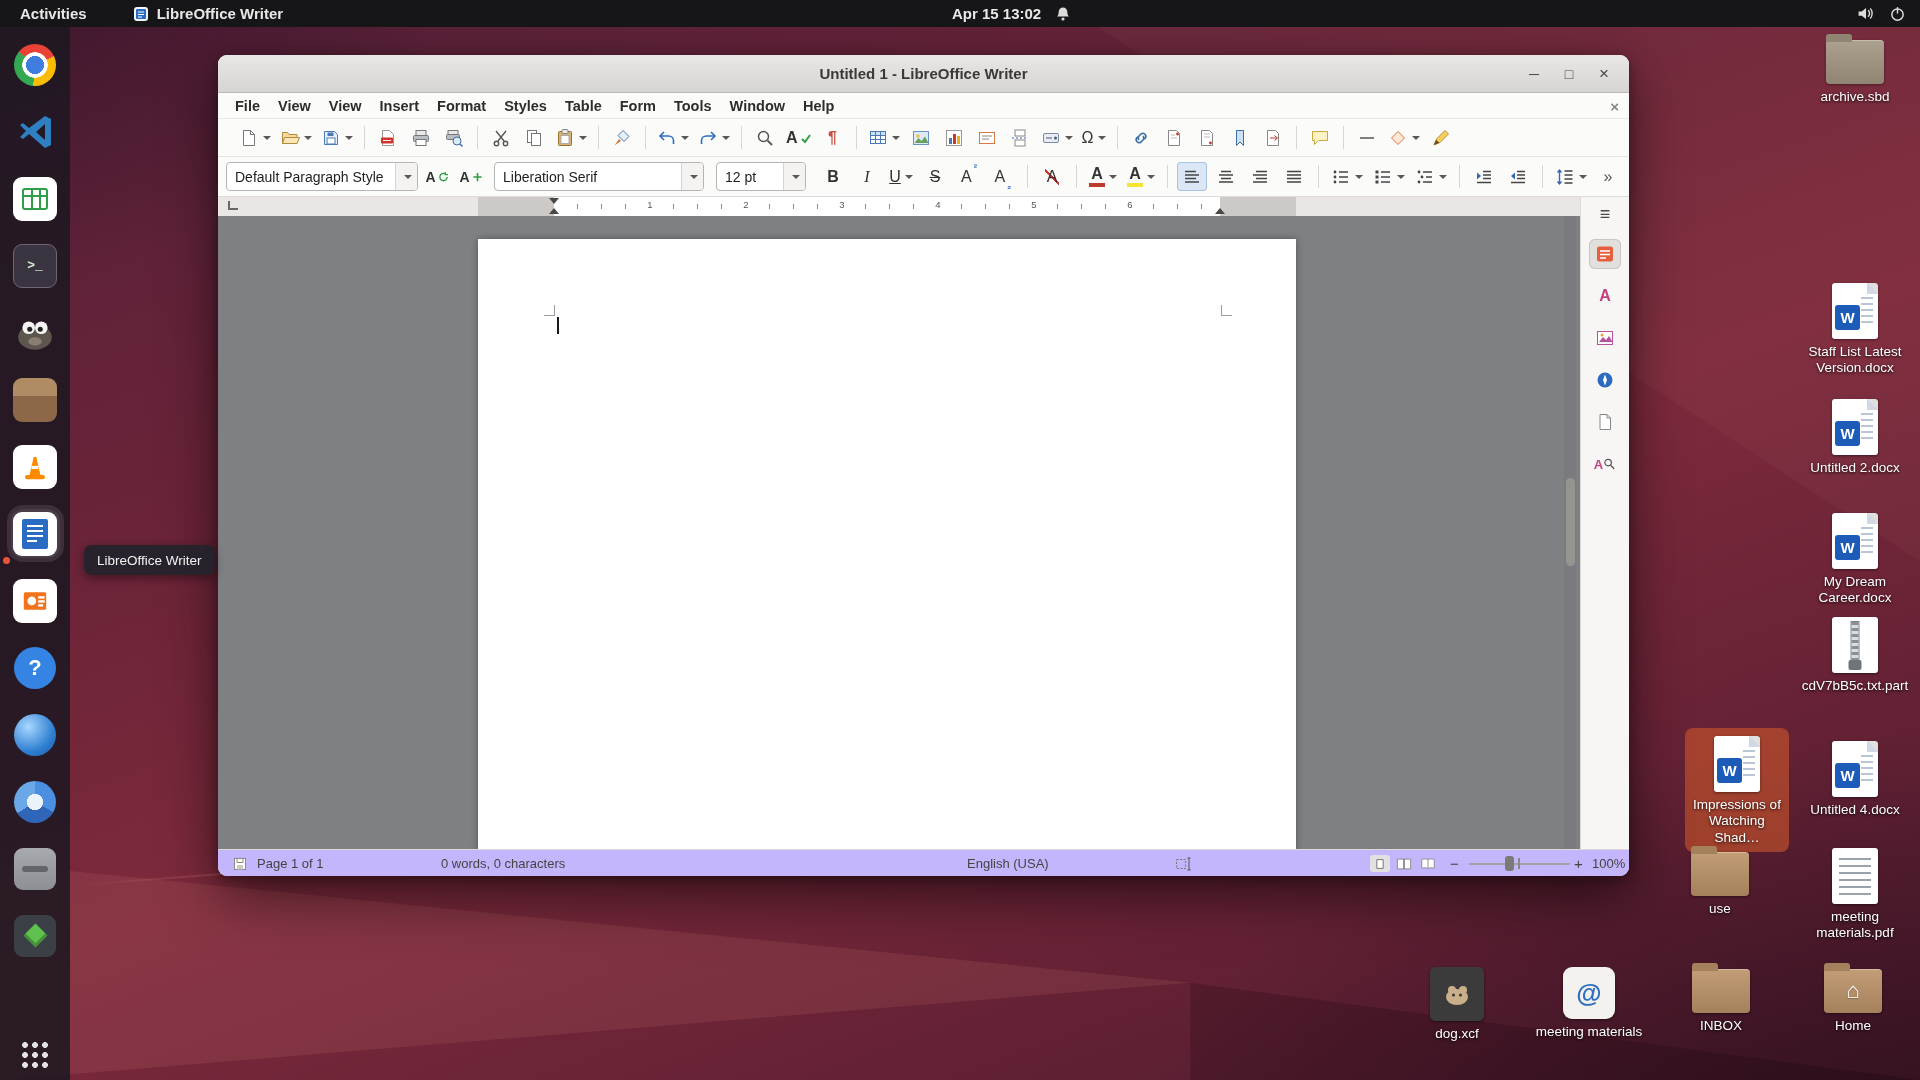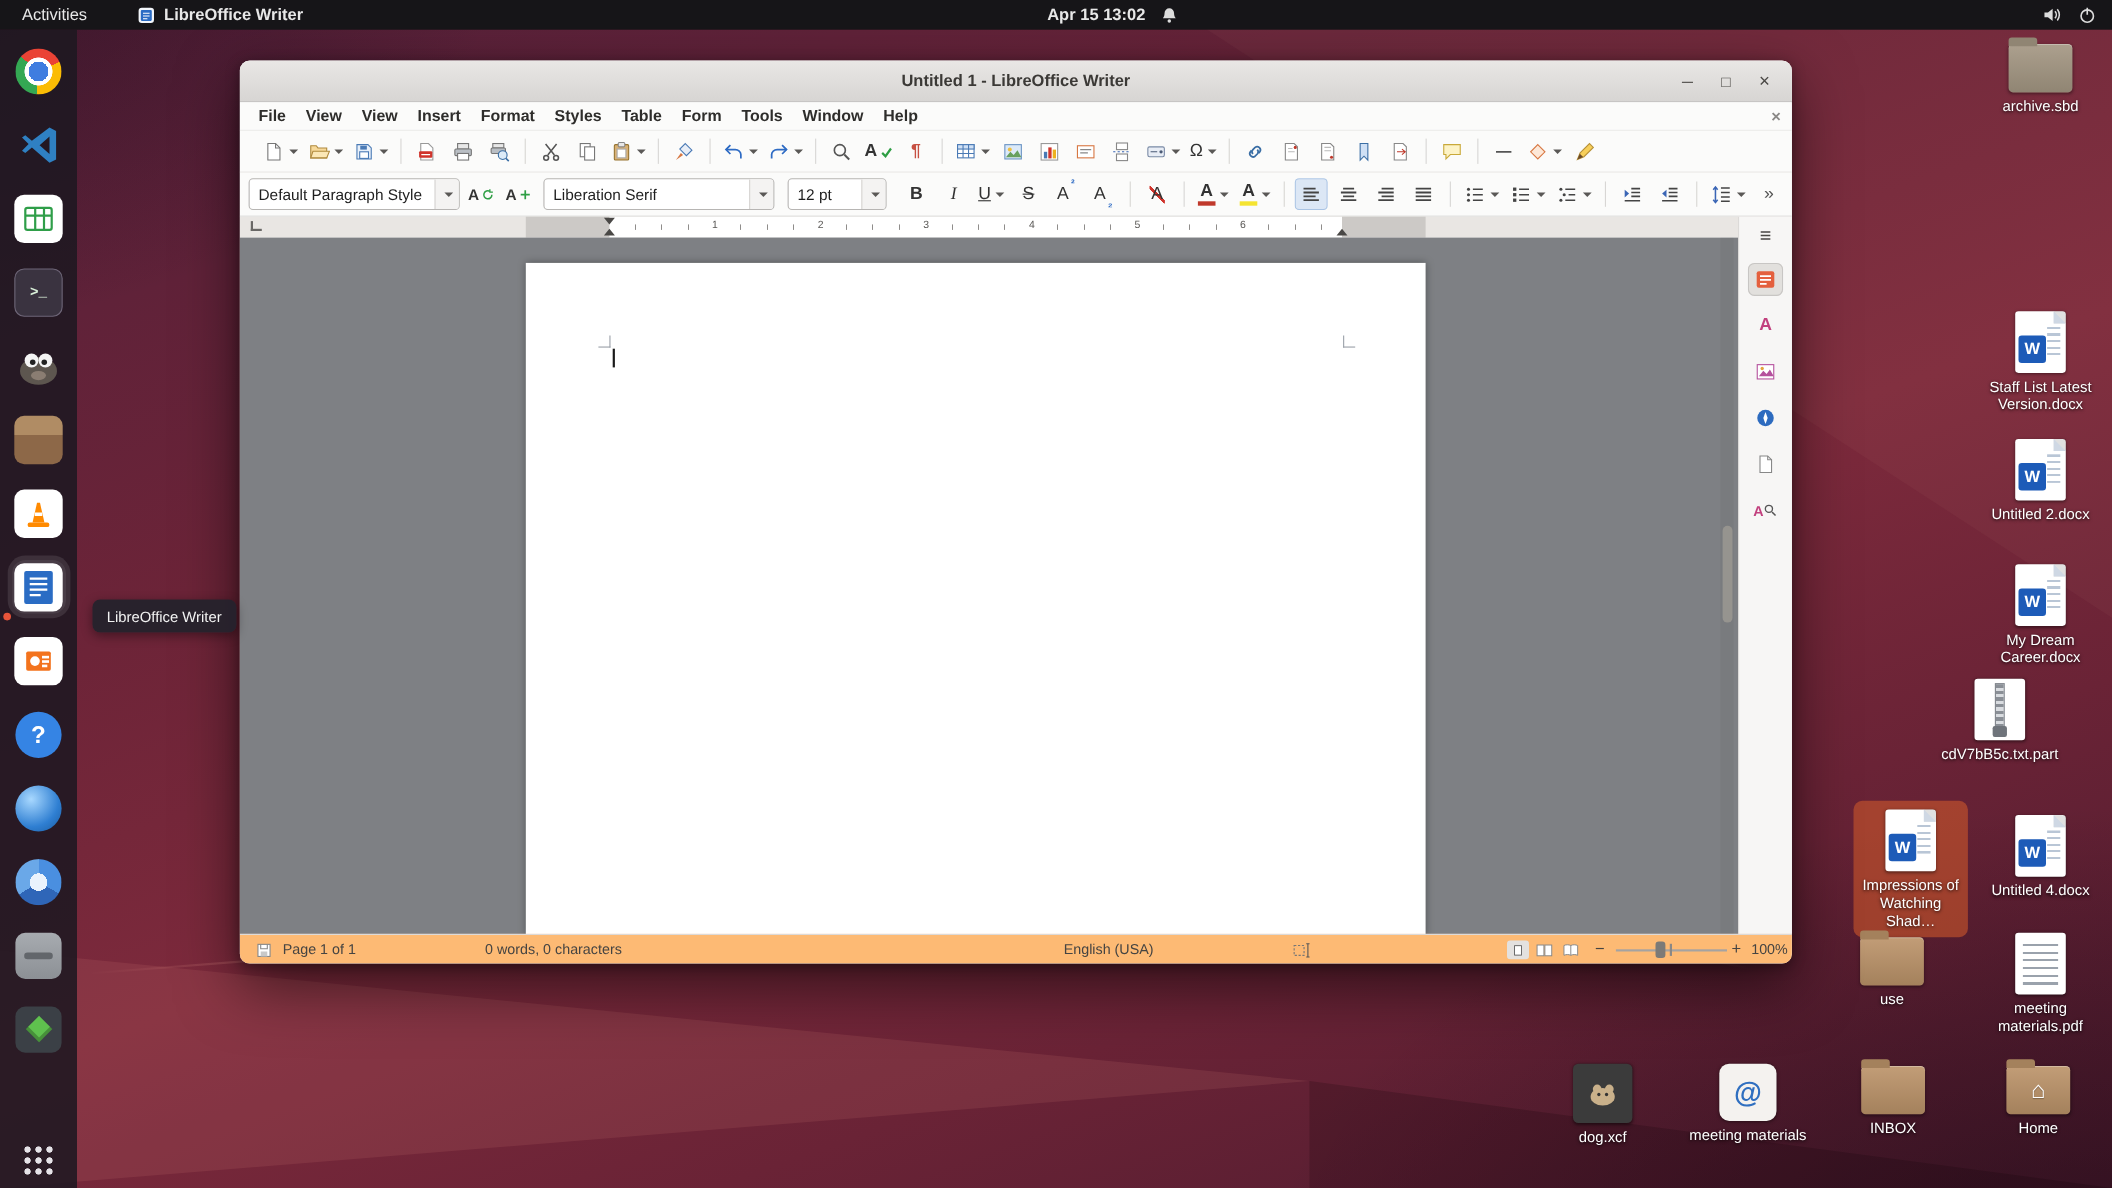--- a/index.html
+++ b/index.html
@@ -11,21 +11,21 @@
  radial-gradient(900px 600px at -6% -8%, rgba(20,6,18,.5), transparent 65%),
  linear-gradient(160deg,#53203a 0%,#6d2438 35%,#7d2a3c 55%,#6a2336 74%,#4a1a2e 100%);}
 .facet1{position:absolute;inset:0;clip-path:polygon(0 80%,62% 91%,0 100%);background:rgba(255,170,150,.10);}
 .facet2{position:absolute;inset:0;clip-path:polygon(62% 91%,100% 100%,62% 100%);background:rgba(10,2,8,.18);}
 .facet3{position:absolute;inset:0;clip-path:polygon(55% 0,100% 0,100% 52%);background:rgba(255,200,180,.04);}
 .wline{position:absolute;height:2px;background:linear-gradient(90deg,transparent,rgba(255,175,155,.45) 30%,rgba(255,175,155,.45) 70%,transparent);}
 .wl1{left:80px;top:884px;width:1105px;transform:rotate(-4.5deg);transform-origin:left center;}
 .wl2{left:1168px;top:797px;width:430px;transform:rotate(11deg);transform-origin:left center;}
 
 .topbar{position:absolute;left:0;top:0;width:1920px;height:27px;background:#161518;color:#e8e8e8;display:flex;align-items:center;font-size:15px;z-index:50;}
-.tb-activities{padding:0 20px;height:100%;display:flex;align-items:center;cursor:default;}
+.tb-activities{padding:0 20px;height:100%;display:flex;align-items:center;cursor:default;font-weight:bold;}
 .tb-app{display:flex;align-items:center;gap:8px;margin-left:26px;font-weight:700;}
 .tb-clock{position:absolute;left:952px;top:0;height:27px;display:flex;align-items:center;gap:14px;font-weight:700;}
 .tb-right{position:absolute;right:14px;top:0;height:27px;display:flex;align-items:center;gap:15px;}
 
 .dock{position:absolute;left:0;top:27px;bottom:0;width:70px;background:rgba(30,24,33,.88);display:flex;flex-direction:column;align-items:center;padding:13px 0 12px;gap:18px;z-index:40;}
 .dicon{width:49px;height:49px;border-radius:11px;display:flex;align-items:center;justify-content:center;position:relative;flex:0 0 auto;}
 .running-active{background:rgba(255,255,255,.16);box-shadow:0 0 0 4px rgba(255,255,255,.10);border-radius:12px;}
 .dock-dot{position:absolute;left:3px;top:530px;width:7px;height:7px;border-radius:50%;background:#e8543a;}
 .dock-tooltip{position:absolute;left:84px;top:518px;height:30px;background:rgba(38,34,44,.97);color:#f2f2f2;font-size:13.5px;display:flex;align-items:center;padding:0 13px;border-radius:7px;white-space:nowrap;box-shadow:0 3px 10px rgba(0,0,0,.4);z-index:60;}
 .appgrid{margin-top:auto;width:26px;height:26px;background-image:radial-gradient(circle,#e6e3e8 2.6px,transparent 3.2px);background-size:10px 10px;background-position:center;}
@@ -108,21 +108,21 @@
 
 .vscroll{position:absolute;left:1346px;top:161px;width:12px;height:633px;background:rgba(0,0,0,0.04);}
 .vthumb{position:absolute;left:1.5px;top:262px;width:9px;height:88px;border-radius:5px;background:#96948f;}
 
 .sidebar{position:absolute;left:1362px;top:142px;width:49px;height:652px;background:#f7f6f5;border-left:1px solid #dcdad8;display:flex;flex-direction:column;align-items:center;padding-top:8px;}
 .sbtab{width:32px;height:30px;border-radius:6px;display:flex;align-items:center;justify-content:center;margin-bottom:12px;flex:0 0 auto;}
 .sbtab.active{background:#e2e0dd;box-shadow:inset 0 0 0 1px #c8c6c4;}
 .sb-burger{font-size:18px;color:#4a4846;margin-bottom:16px;line-height:1;}
 .pinkA{font-size:16px;font-weight:700;color:#c2417e;line-height:1;}
 
-.statusbar{position:absolute;left:0;top:794px;right:0;height:27px;background:#fdba74;border-top:1px solid #dcdad8;text-decoration:underline;}
+.statusbar{position:absolute;left:0;top:794px;right:0;height:27px;background:#c4b5fd;border-top:1px solid #dcdad8;text-decoration:underline;}
 .st{position:absolute;top:50%;transform:translateY(-50%);font-size:13px;color:#454442;white-space:nowrap;}
 .zoomtrack{position:absolute;left:1251px;top:13px;width:101px;height:2px;background:#a5a3a1;}
 .zoomnotch{position:absolute;left:1300px;top:8px;width:1.5px;height:11px;background:#8a8886;}
 .zoomthumb{position:absolute;left:1287px;top:6px;width:9px;height:15px;border-radius:3px;background:#7c7a77;}
 .viewbtn{position:absolute;top:5px;width:20px;height:17px;display:flex;align-items:center;justify-content:center;border-radius:3px;}
 </style>
 </head>
 <body>
 
 <div class="desktop">
@@ -280,21 +280,21 @@
 <div class="dsk" style="left:1795px;top:513px;">
   <div class="docicon">
       <div class="fold"></div>
       <div class="dlines"></div>
       <div class="wbadge">
         <span>W</span>
       </div>
     </div>
   <div class="lbl">My Dream Career.docx</div>
 </div>
-<div class="dsk" style="left:1758px;top:617px;">
+<div class="dsk" style="left:1795px;top:617px;">
   <div class="pageicon">
       <div class="zipper"></div>
       <div class="zipbox"></div>
     </div>
   <div class="lbl">cdV7bB5c.txt.part</div>
 </div>
 <div class="dsk" style="left:1795px;top:741px;">
   <div class="docicon">
       <div class="fold"></div>
       <div class="dlines"></div>

